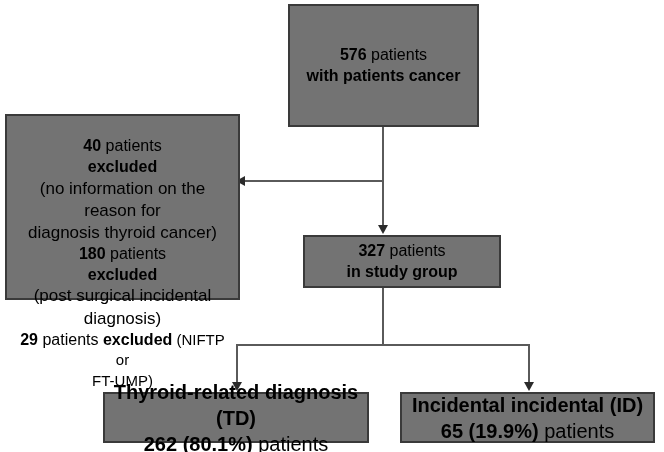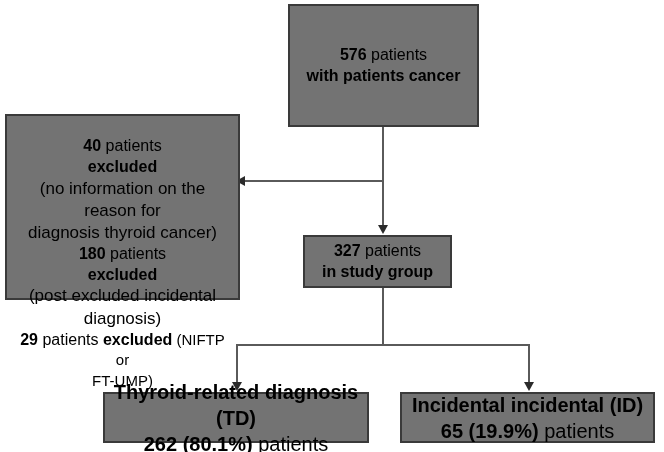--- a/index.html
+++ b/index.html
@@ -55,21 +55,21 @@
 
   
   #node-top { left: 288px; top: 4px; width: 191px; height: 123px; }
   #node-top .ln { font-size: 16px; }
 
   
   #node-excluded { left: 5px; top: 114px; width: 235px; height: 186px; padding: 20px 6px; justify-content: flex-start; }
   #node-excluded .ln { width: 100%; }
 
   
-  #node-study { left: 303px; top: 235px; width: 149px; height: 53px; align-items: center; }
+  #node-study { left: 303px; top: 235px; width: 198px; height: 53px; align-items: center; }
   #node-study .ln { font-size: 16px; }
 
   
   #node-td { left: 103px; top: 392px; width: 266px; height: 51px; }
   #node-id { left: 400px; top: 392px; width: 255px; height: 51px; }
   #node-td .ln, #node-id .ln { font-size: 20px; }
 </style>
 </head>
 <body>
 
@@ -96,21 +96,21 @@
     <span class="ln b">with patients cancer</span>
   </div>
 
   <div class="node" id="node-excluded">
     <span class="ln big"><span class="b">40</span><span> patients</span></span>
     <span class="ln big b">excluded</span>
     <span class="ln small">(no information on the reason for</span>
     <span class="ln small">diagnosis thyroid cancer)</span>
     <span class="ln big"><span class="b">180</span><span> patients</span></span>
     <span class="ln big b">excluded</span>
-    <span class="ln small">(post excluded incidental diagnosis)</span>
+    <span class="ln small">(post surgical incidental diagnosis)</span>
     <span class="ln"><span class="b big">29</span><span class="big"> patients </span><span class="b big">excluded</span><span class="xsmall"> (NIFTP or</span></span>
     <span class="ln xsmall">FT-UMP)</span>
   </div>
 
   <div class="node" id="node-study">
     <span class="ln"><span class="b">327</span><span> patients</span></span>
     <span class="ln b">in study group</span>
   </div>
 
   <div class="node" id="node-td">

